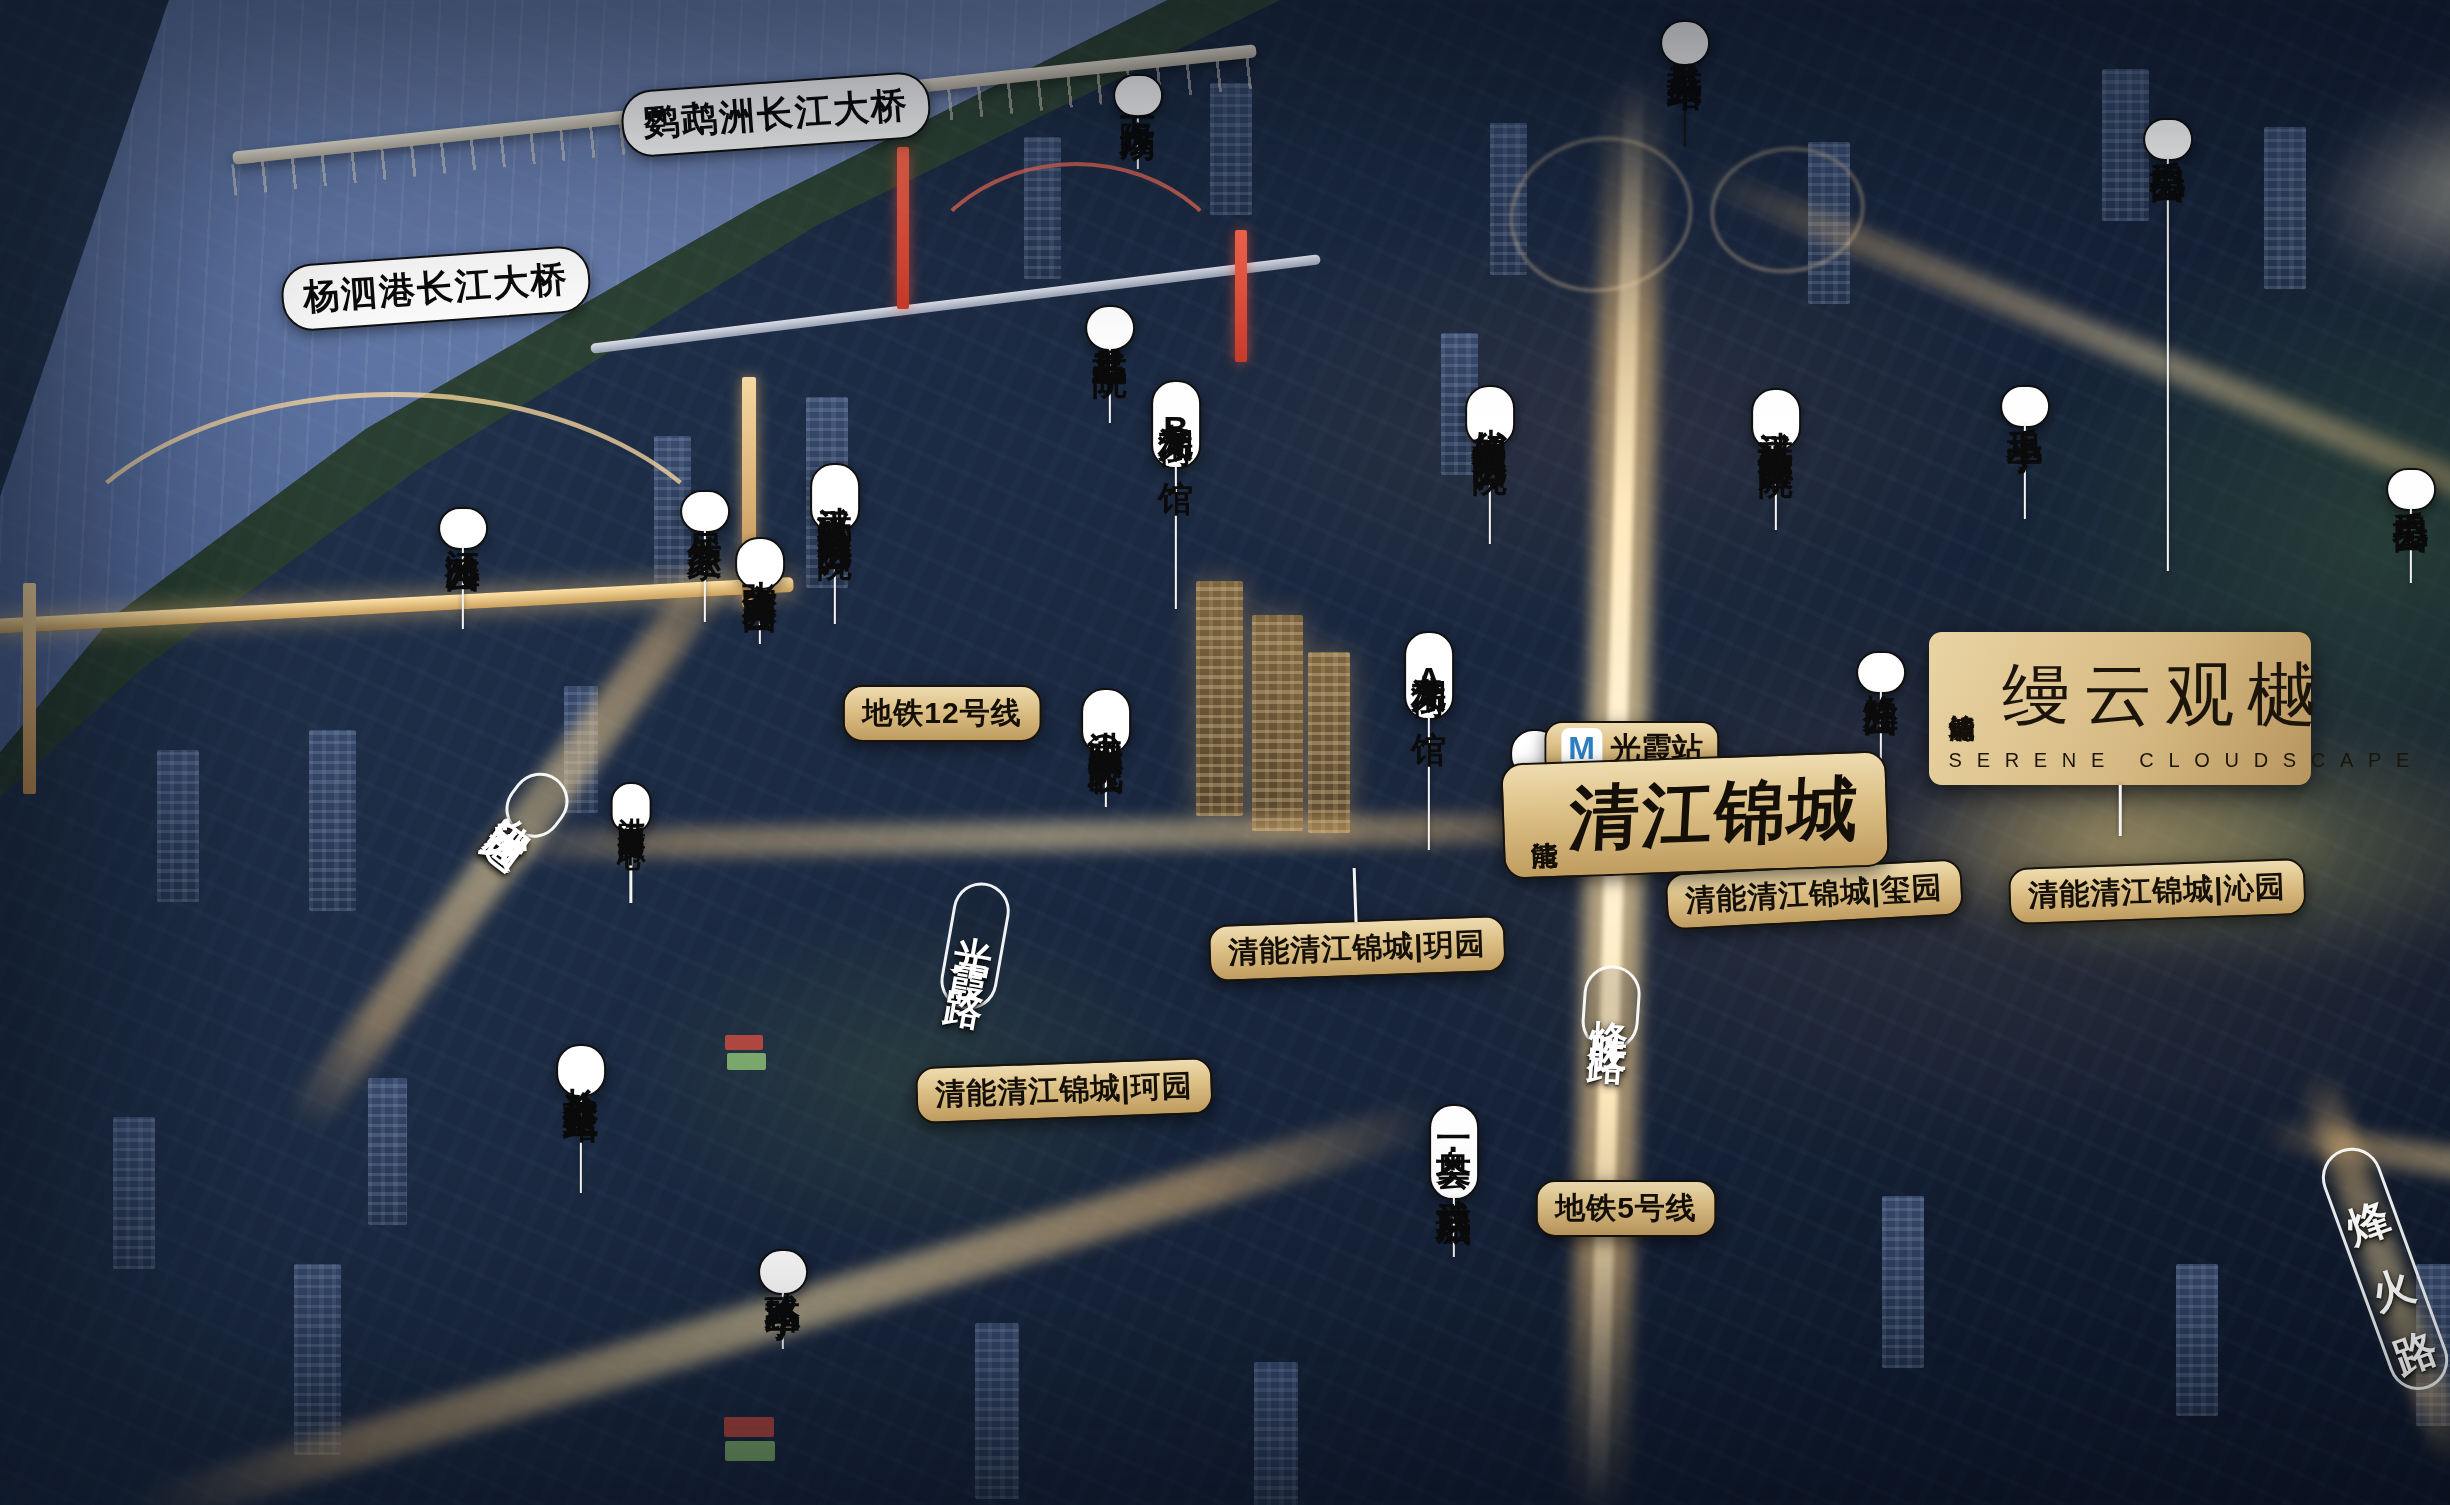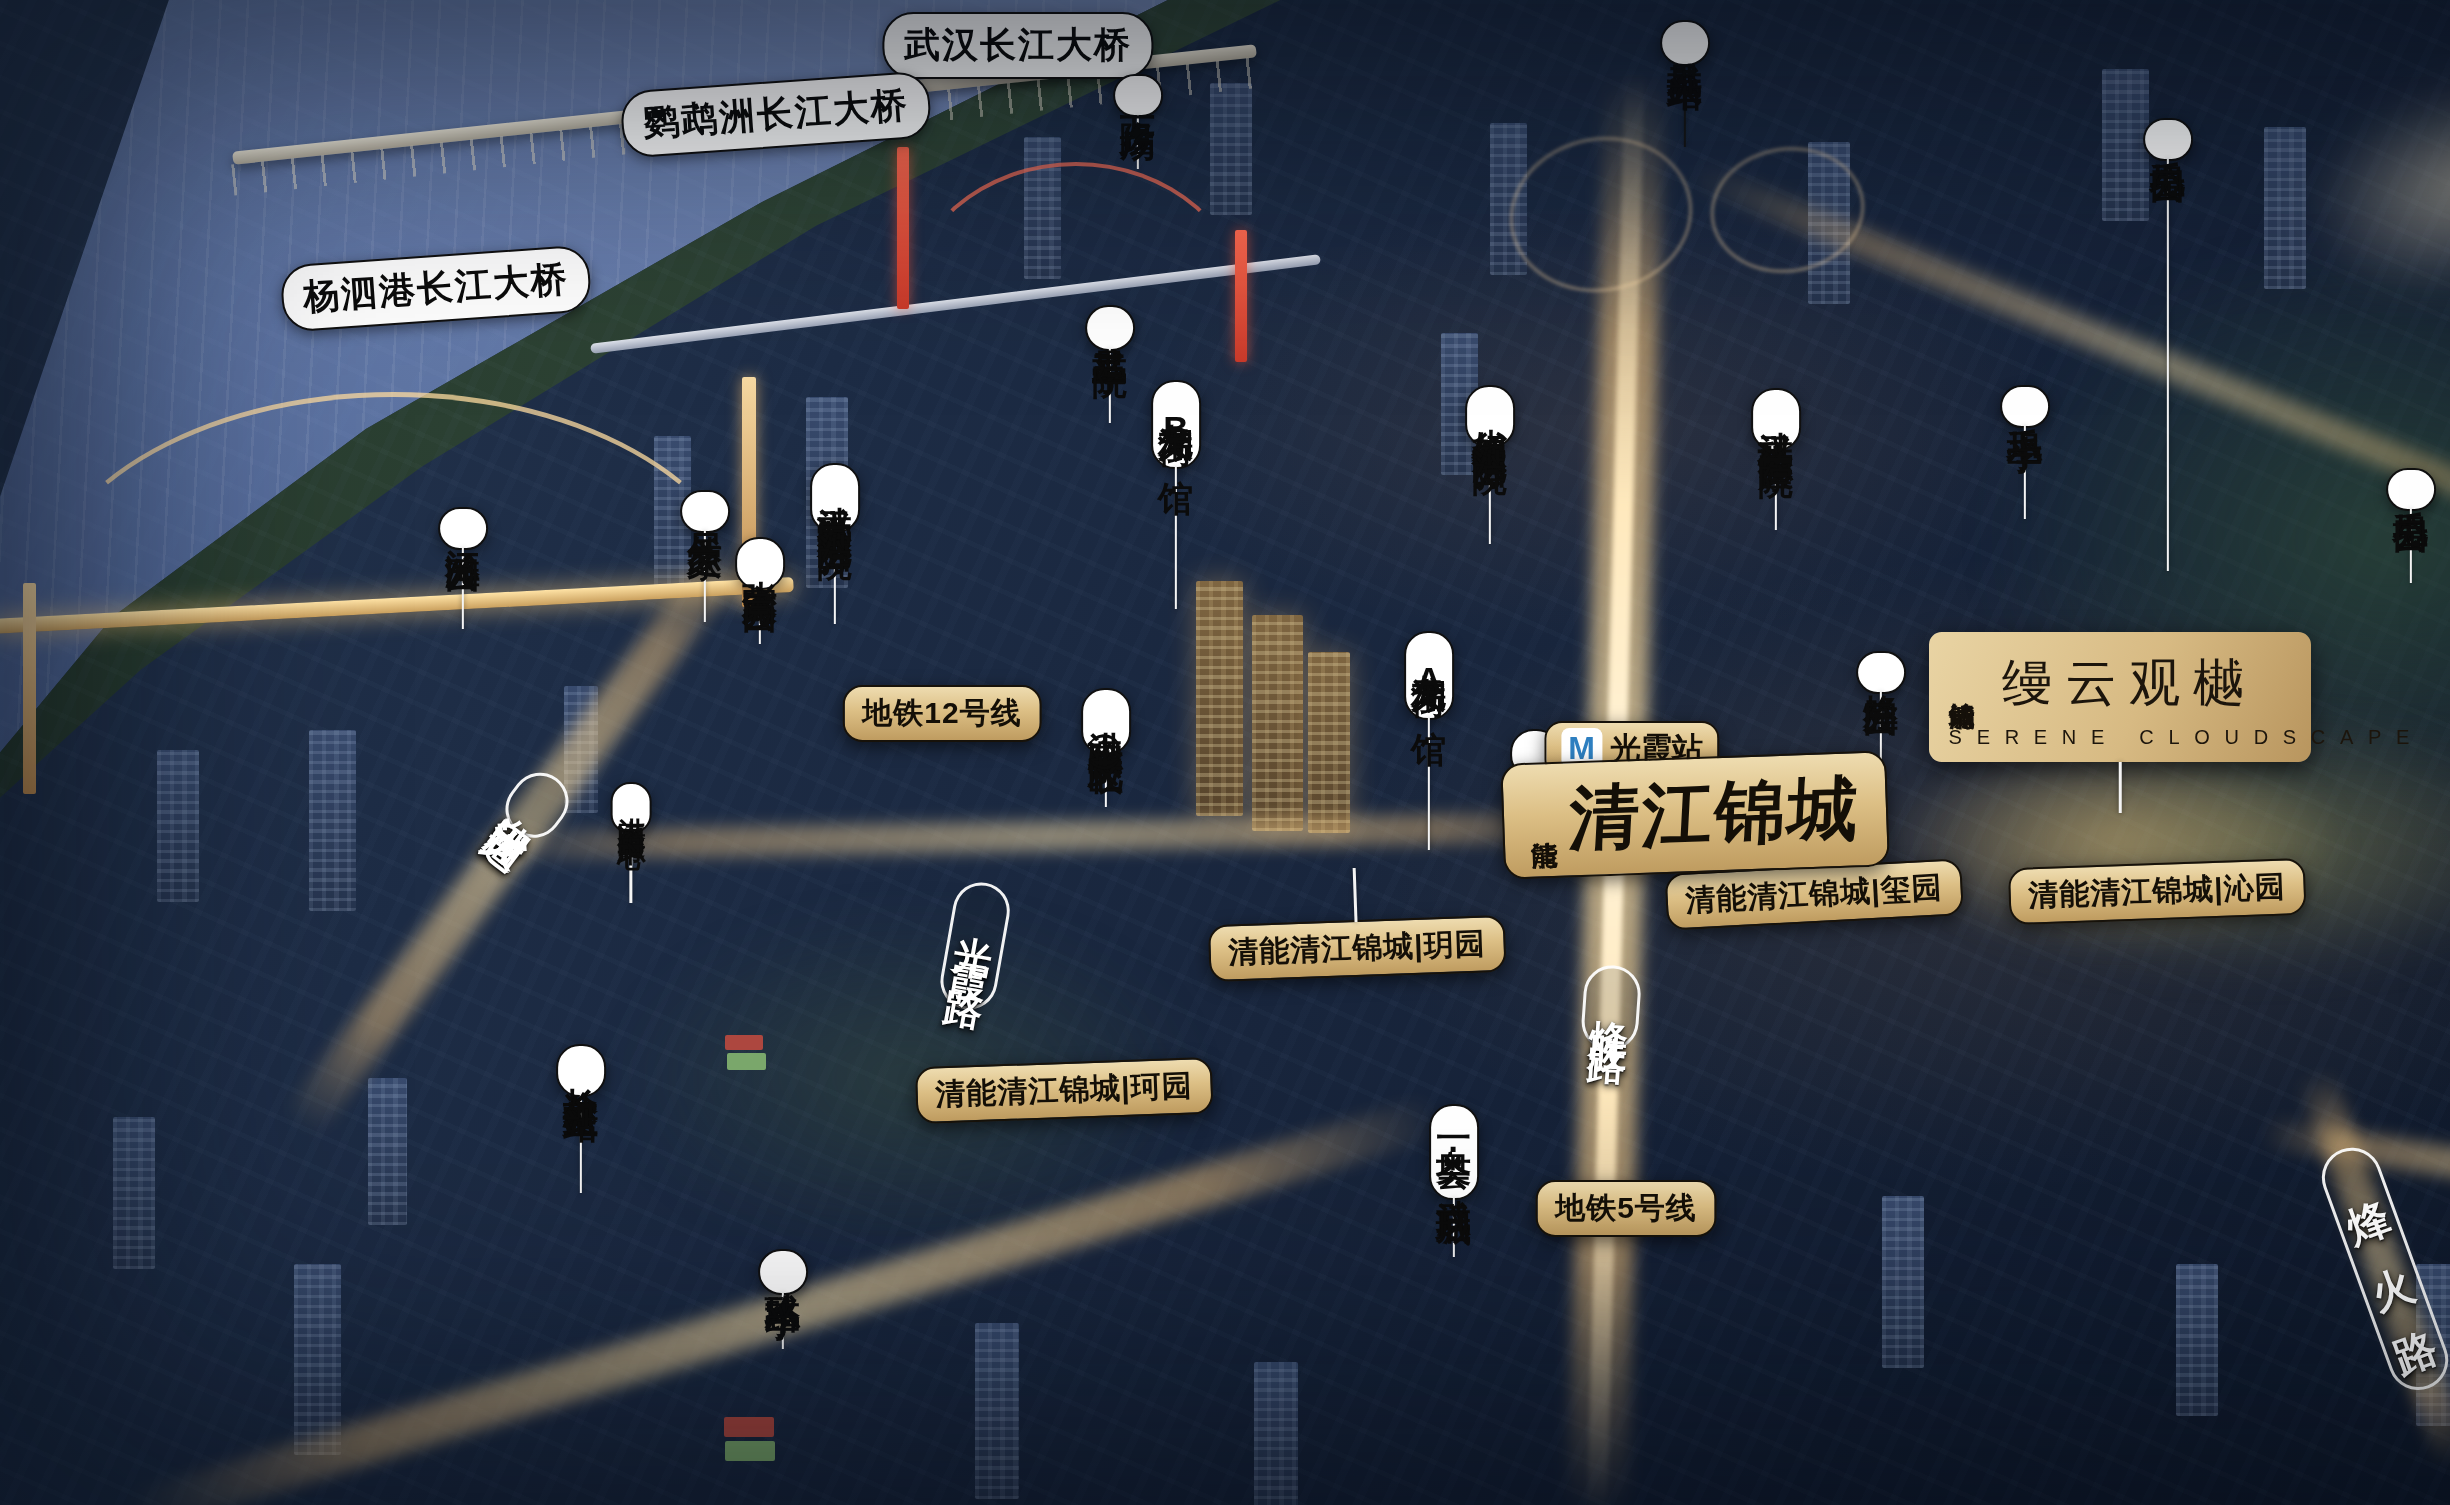--- a/index.html
+++ b/index.html
@@ -71,21 +71,21 @@
     writing-mode:vertical-rl;text-orientation:upright;font-weight:700;line-height:1;
     text-shadow:0 2.9px 7.8px rgba(0,0,0,.95),0 1px 2px rgba(0,0,0,.8);padding:20.6px 5.9px;white-space:nowrap;z-index:4;}
   .stem{position:absolute;left:50%;top:100%;transform:translateX(-50%);width:2.5px;background:#f4f4f4;
     writing-mode:horizontal-tb;box-shadow:0 0 4.9px rgba(0,0,0,.45);z-index:-1;}
   
   .logo{position:absolute;z-index:7;display:grid;grid-template-columns:auto 1fr;grid-template-areas:"seal title" "sub sub";
     align-items:center;background:linear-gradient(115deg,#e9d4a4 0%,#d7ba83 55%,#b8955e 100%);
     border-radius:12.7px;box-shadow:0 6.9px 24.5px rgba(0,0,0,.6);padding:16.7px 21.6px 12.7px 19.6px;color:#1c150c;}
   .logo-seal{grid-area:seal;writing-mode:vertical-rl;text-orientation:upright;font-size:25.5px;font-weight:800;
     line-height:1.05;border-right:2px solid #241c10;padding-right:9.8px;margin-right:14.7px;color:#15100a;}
-  .logo-title{grid-area:title;font-size:51px;font-weight:500;letter-spacing:12.7px;white-space:nowrap;}
+  .logo-title{grid-area:title;font-size:69px;font-weight:500;letter-spacing:12.7px;white-space:nowrap;}
   .logo-sub{grid-area:sub;font-size:20px;font-weight:500;letter-spacing:14.7px;margin-top:8.8px;white-space:nowrap;}
 </style>
 </head>
 <body>
 
 <div class="map">
 
   <div class="river"></div>
   <div class="river-sparkle"></div>
   <div class="shore"></div>
@@ -127,21 +127,20 @@
   <div class="court" style="left:725px;top:1441px;width:50px;height:19.6px;background:#7fae6e;"></div>
 
   <div class="logo" id="logo-box" style="left: 1929px; top: 632px; width: 341px;">
     <div class="logo-seal">清能锦城</div>
     <div class="logo-title">缦云观樾</div>
     <div class="logo-sub">SERENE CLOUDSCAPE</div>
   <div class="stem" style="height: 51px;"></div>
     </div>
 
   <div class="vignette"></div>
-<div class="lbl hw" style="left: 1018px; top: 12.3px; transform: translateX(-50%) rotate(0deg);">武汉长江大桥</div>
     <div class="lbl hw" style="left: 776px; top: 81px; transform: translateX(-50%) rotate(-4deg);">鹦鹉洲长江大桥</div>
     <div class="lbl hw" style="left: 436px; top: 255px; transform: translateX(-50%) rotate(-4deg);">杨泗港长江大桥</div>
     <div class="lbl vw" style="left: 1138px; top: 74px; transform: translateX(-50%) rotate(0deg);">万隆广场<div class="stem" style="height: 54px;"></div></div>
     <div class="lbl vw" style="left: 1685px; top: 19.6px; transform: translateX(-50%) rotate(0deg);">武昌火车站<div class="stem" style="height: 83px; background: rgb(21, 21, 21);"></div></div>
     <div class="lbl vw" style="left: 2168px; top: 118px; transform: translateX(-50%) rotate(0deg);">毛坦公园<div class="stem" style="height: 412px;"></div></div>
     <div class="lbl vw" style="left: 2025px; top: 385px; transform: translateX(-50%) rotate(0deg);">毛坦小学<div class="stem" style="height: 93px;"></div></div>
     <div class="lbl vw" style="left: 2411px; top: 468px; transform: translateX(-50%) rotate(0deg);">毛坦公园<div class="stem" style="height: 74px;"></div></div>
     <div class="lbl vw" style="left: 463px; top: 507px; transform: translateX(-50%) rotate(0deg);">江滩公园<div class="stem" style="height: 81px;"></div></div>
     <div class="lbl vw" style="left: 705px; top: 490px; transform: translateX(-50%) rotate(0deg);">居然之家<div class="stem" style="height: 91px;"></div></div>
     <div class="lbl vw" style="left: 760px; top: 537px; transform: translateX(-50%) rotate(0deg);">张家湾人民公园<div class="stem" style="height: 56px;"></div></div>

